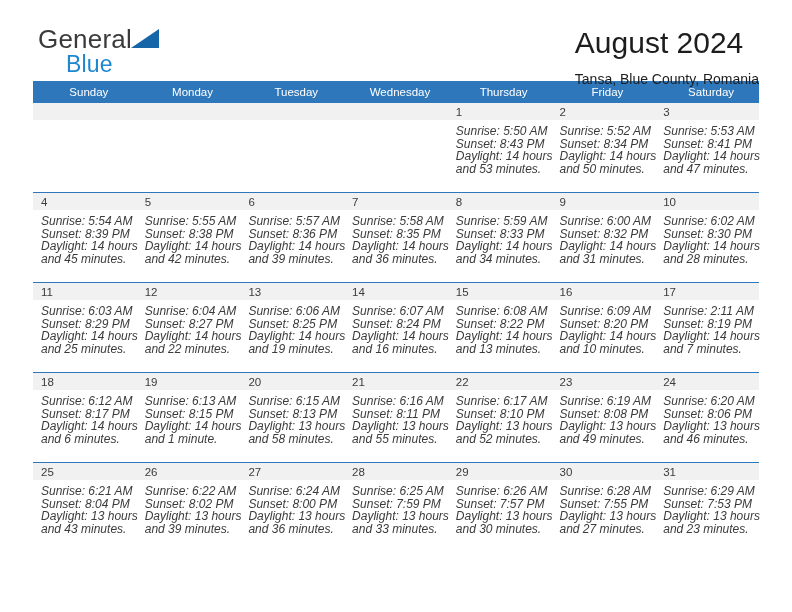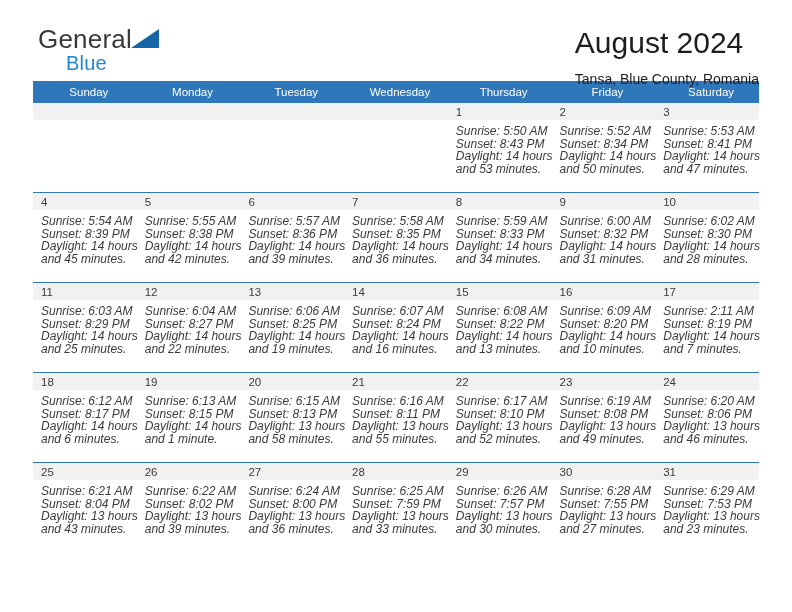--- a/index.html
+++ b/index.html
@@ -50,21 +50,21 @@
   .brand-triangle {
     width: 0;
     height: 0;
     border-style: solid;
     border-width: 0 0 19px 28px;
     border-color: transparent transparent #1565a8 transparent;
     margin-left: -1px;
     margin-top: 3px;
   }
   .brand-blue {
-    font-size: 20px;
+    font-size: 23px;
     color: #1f86d0;
     display: block;
     margin-top: 1px;
     margin-left: 28px;
     letter-spacing: 0.2px;
   }
   .title-block {
     text-align: left;
   }
   .cal-title {

